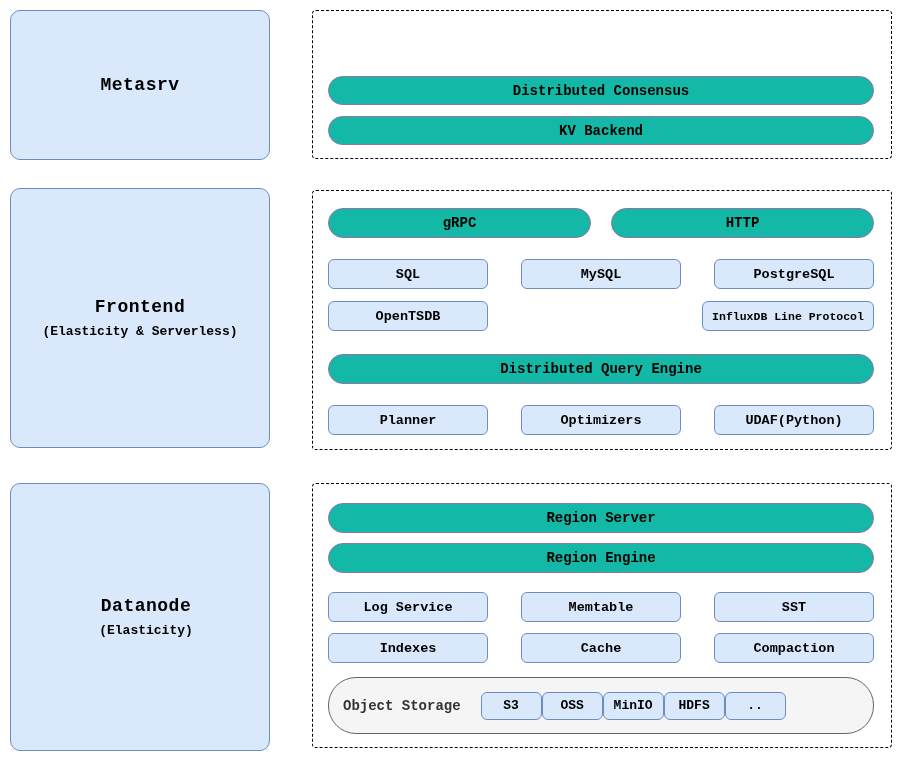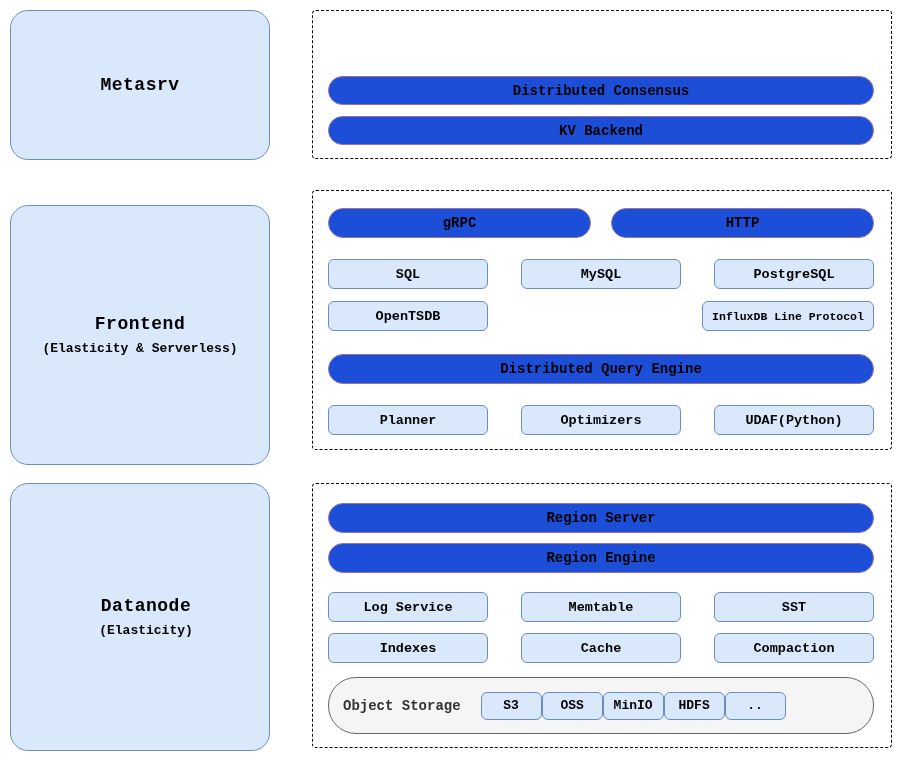--- a/index.html
+++ b/index.html
@@ -6,21 +6,21 @@
   body{
     width:903px;height:762px;position:relative;
     font-family:"Liberation Mono","DejaVu Sans Mono",monospace;
     font-weight:700;color:#000;
   }
   .canvas{position:absolute;inset:0;}
 
   
   .side-box{
     position:absolute;left:10px;width:260px;
-    background:#dae8fc;border:1px solid #6c8ebf;border-radius:18px;
+    background:#dae8fc;border:1px solid #6c8ebf;border-radius:10px;
     display:flex;flex-direction:column;align-items:center;justify-content:center;
     gap:7px;box-sizing:border-box;text-align:center;
   }
   .side-title{font-size:18px;letter-spacing:.5px;}
   .side-sub{font-size:13px;}
 
   
   .panel{
     position:absolute;left:312px;width:580px;
     background:#ffffff;border:1px dashed #000000;border-radius:4px;
@@ -32,21 +32,21 @@
   }
   .cell{
     background:#dae8fc;border:1px solid #6c8ebf;border-radius:6px;
     display:flex;align-items:center;justify-content:center;
     font-size:13.5px;box-sizing:border-box;
   }
   .w125{width:125px;} .w160{width:160px;} .w172{width:172px;}
   .small-text{font-size:11.5px;}
   .pill{
     position:absolute;left:15px;right:17px;
-    background:#1d4ed8;border:1px solid #9673a6;border-radius:16px;
+    background:#14b8a6;border:1px solid #9673a6;border-radius:16px;
     display:flex;align-items:center;justify-content:center;
     font-size:14px;box-sizing:border-box;
   }
   .pill.half{position:static;left:auto;right:auto;width:263px;}
 
   
   .storage{
     position:absolute;left:15px;right:17px;height:57px;
     background:#f5f5f5;border:1px solid #666666;border-radius:28px;
     display:flex;align-items:center;padding-left:14px;box-sizing:border-box;
@@ -61,21 +61,21 @@
 
   <div class="side-box" style="top:10px;height:150px;">
     <div class="side-title">Metasrv</div>
   </div>
 
   <div class="panel" style="top:10px;height:149px;">
     <div class="pill" style="top:65px;height:29px;">Distributed Consensus</div>
     <div class="pill" style="top:105px;height:29px;">KV Backend</div>
   </div>
 
-  <div class="side-box" style="top:188px;height:260px;margin-top:17px;">
+  <div class="side-box" style="top:188px;height:260px;">
     <div class="side-title">Frontend</div>
     <div class="side-sub">(Elasticity &amp; Serverless)</div>
   </div>
 
   <div class="panel" style="top:190px;height:260px;">
     <div class="prow" style="top:17px;height:30px;">
       <div class="pill half">gRPC</div>
       <div class="pill half">HTTP</div>
     </div>
     <div class="prow" style="top:68px;height:30px;">

